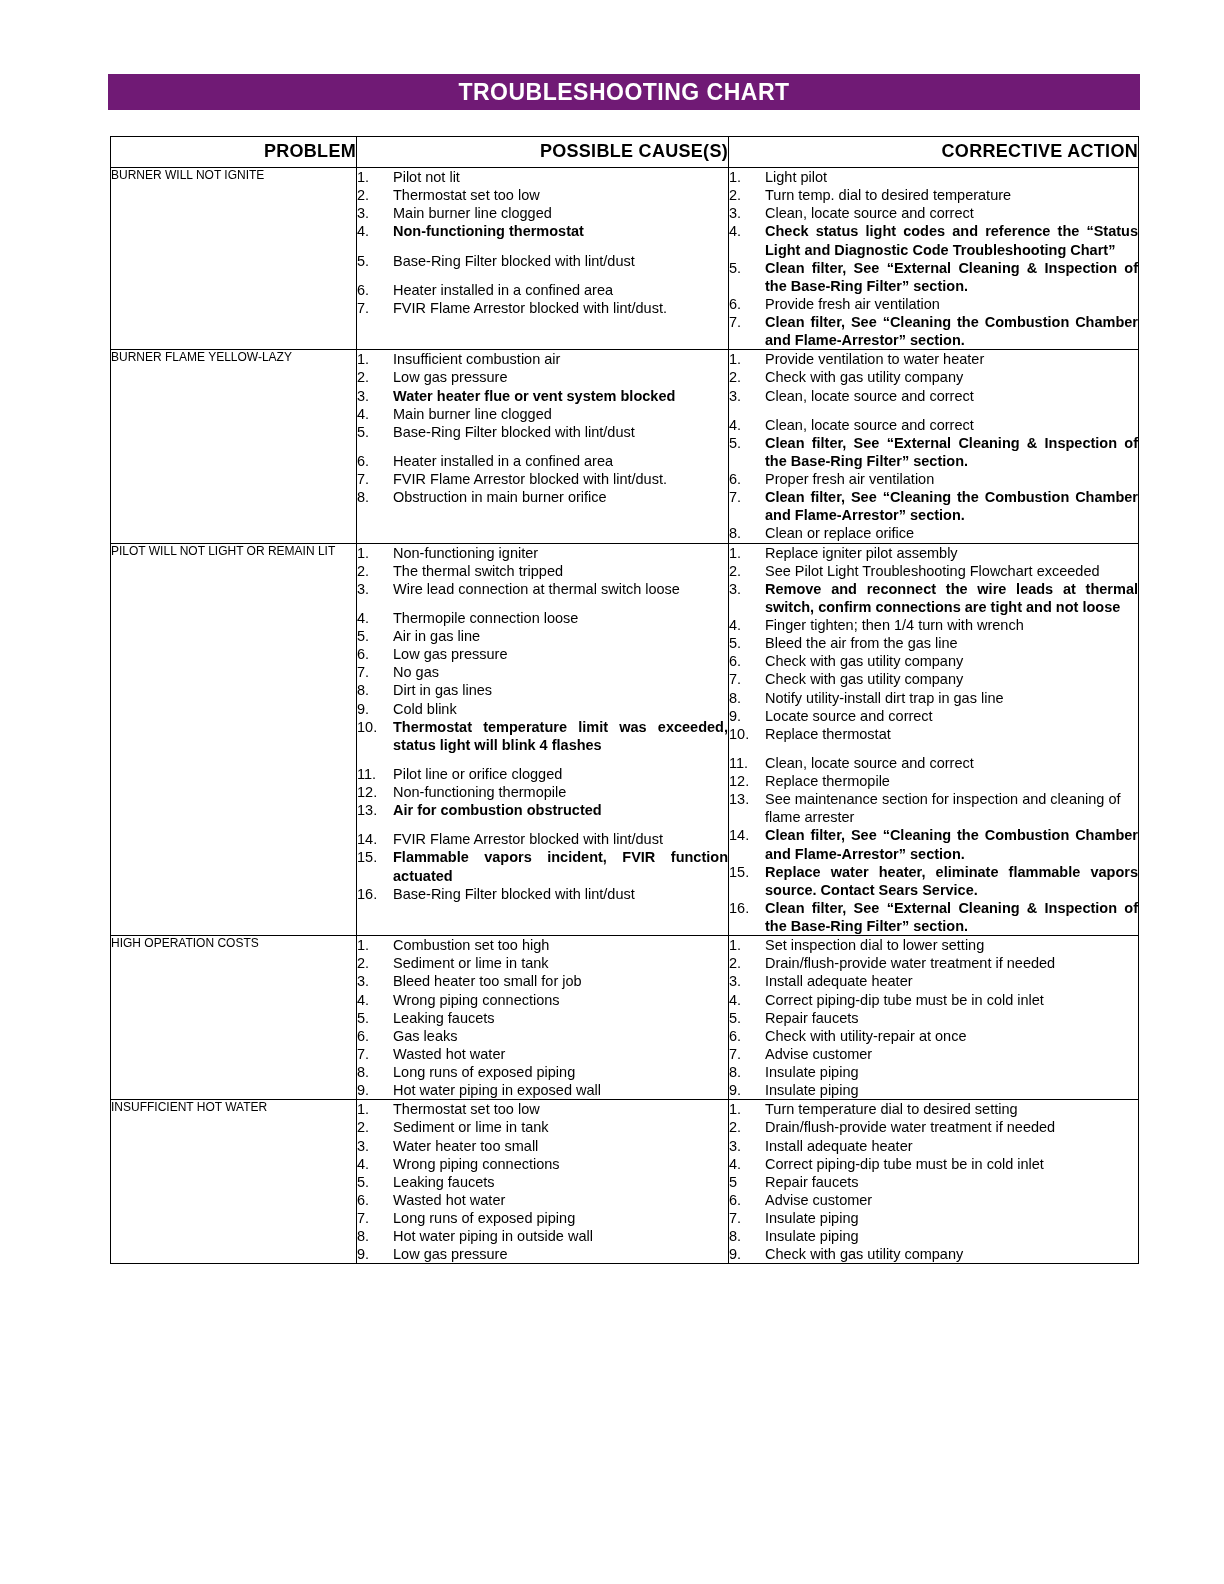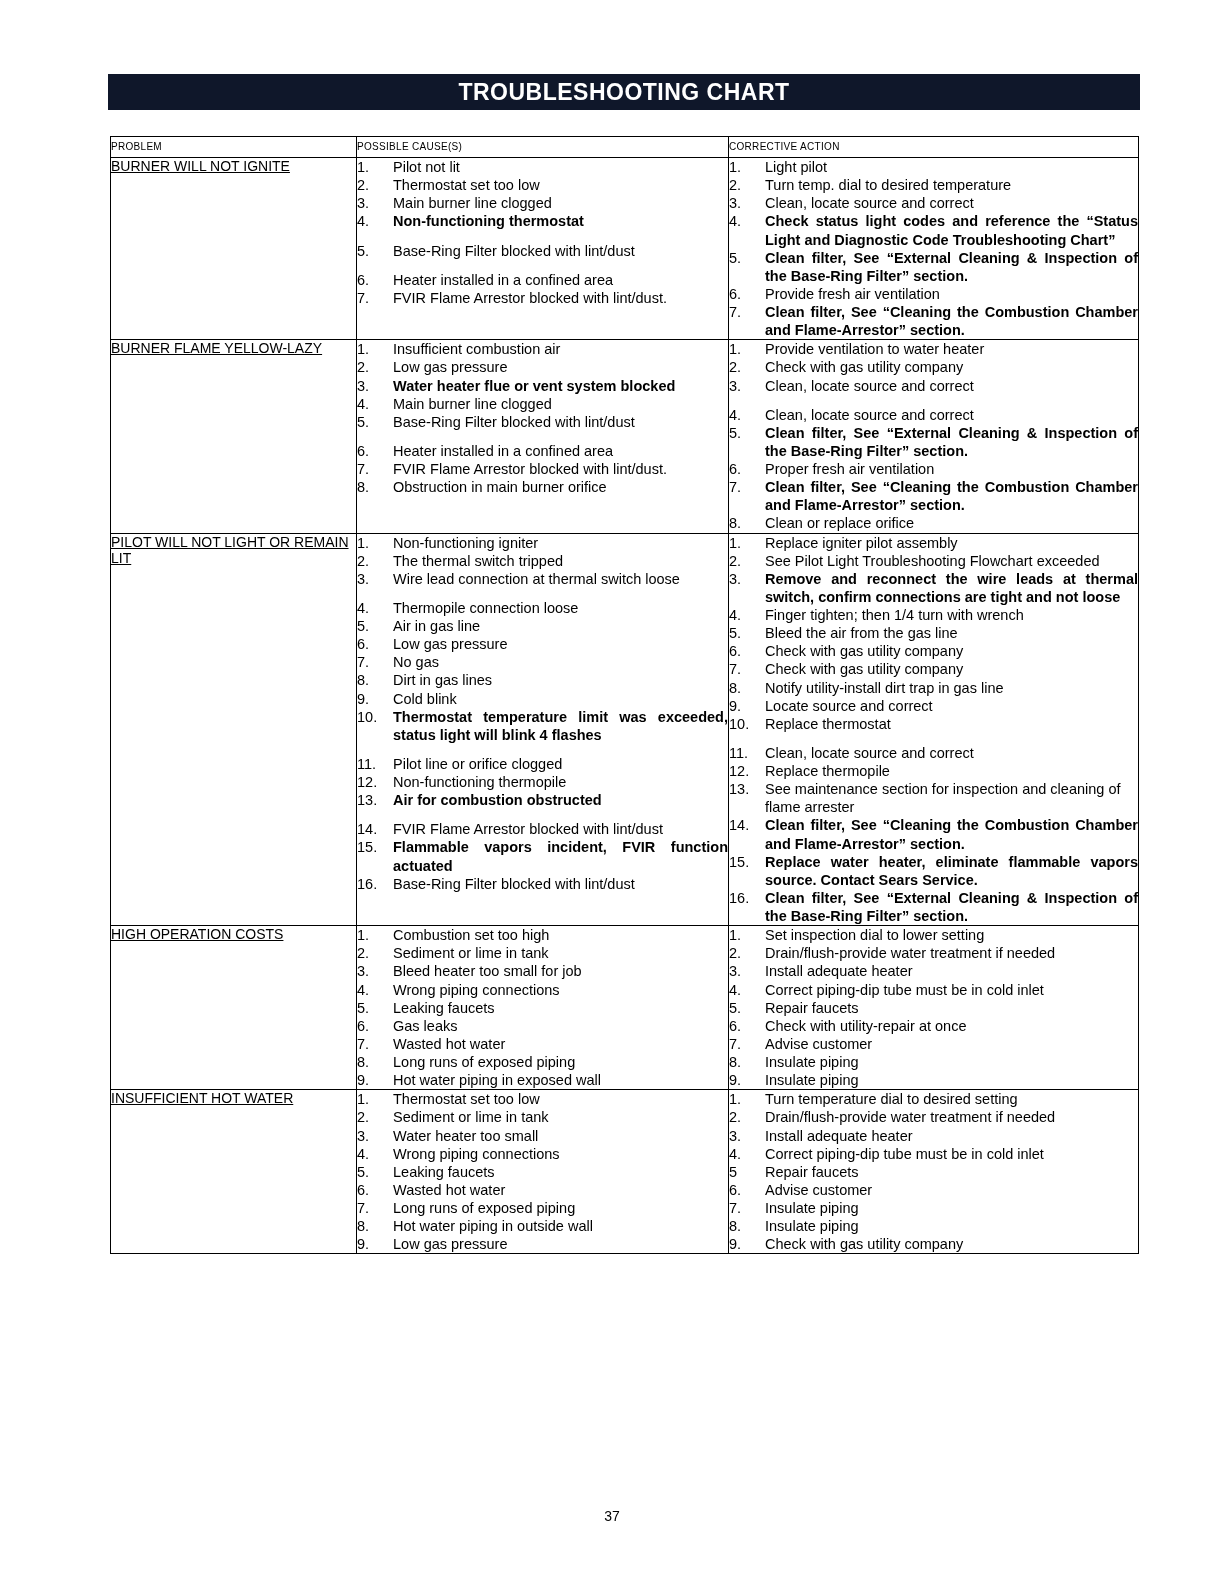--- a/index.html
+++ b/index.html
@@ -19,21 +19,21 @@
     left: 0; top: 0;
     width: 1224px;
     height: 1584px;
   }
   .title-bar {
     position: absolute;
     left: 108px;
     top: 74px;
     width: 1032px;
     height: 36px;
-    background: #0f172a;
+    background: #701a75;
     color: #ffffff;
     font-size: 23px;
     font-weight: bold;
     letter-spacing: 0.5px;
     display: flex;
     align-items: center;
     justify-content: center;
   }
   table.ts {
     position: absolute;
@@ -42,35 +42,34 @@
     width: 1028px;
     border-collapse: collapse;
     table-layout: fixed;
   }
   table.ts td, table.ts th {
     border: 1.5px solid #000000;
     vertical-align: top;
     padding: 0;
   }
   table.ts thead th {
-    text-align: left;
-    font-size: 10px;
-    font-weight: normal;
+    text-align: right;
+    font-size: 18px;
+    font-weight: bold;
     padding: 4px 0 5px 0;
     letter-spacing: 0.3px;
   }
   .col-problem { width: 246px; }
   .col-cause { width: 372px; }
   .col-action { width: 410px; }
 
   .problem-cell {
-    font-size: 14px;
+    font-size: 12px;
     padding: 7px 4px 8px 8px;
     line-height: 1.18;
-    text-decoration: underline;
   }
   .list-cell {
     padding: 7px 6px 8px 6px;
   }
   ol.numlist {
     list-style: none;
     margin: 0;
     padding: 0;
     font-size: 14.5px;
     line-height: 1.25;
@@ -566,15 +565,14 @@
               <li>
                 <span class="num">9.</span>
                 <span class="txt">Check with gas utility company</span>
               </li>
             </ol>
           </td>
         </tr>
       </tbody>
   </table>
 
-  <div class="page-number">37</div>
 
 </div>
 
 </body></html>

